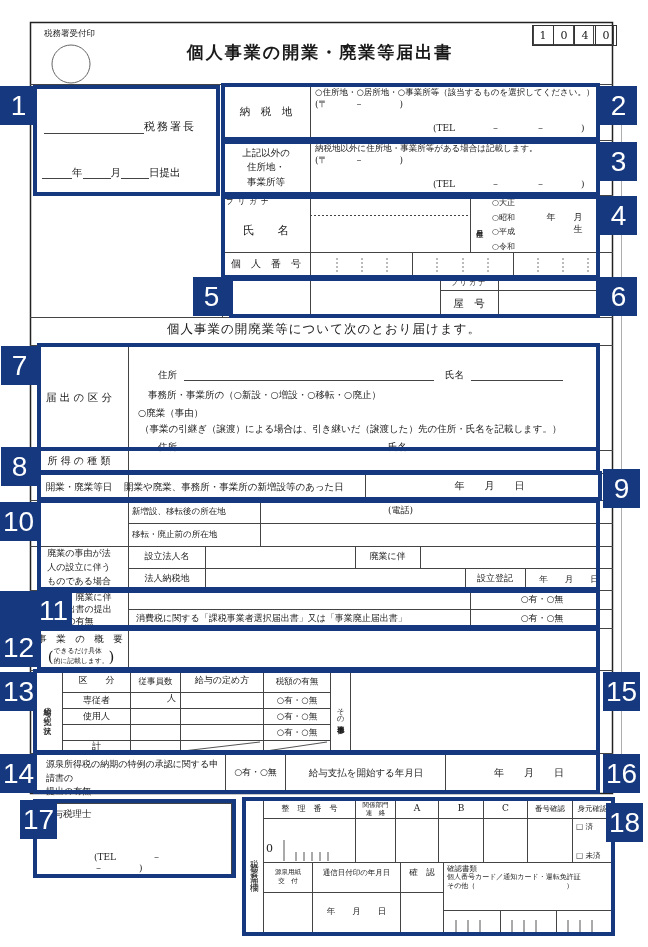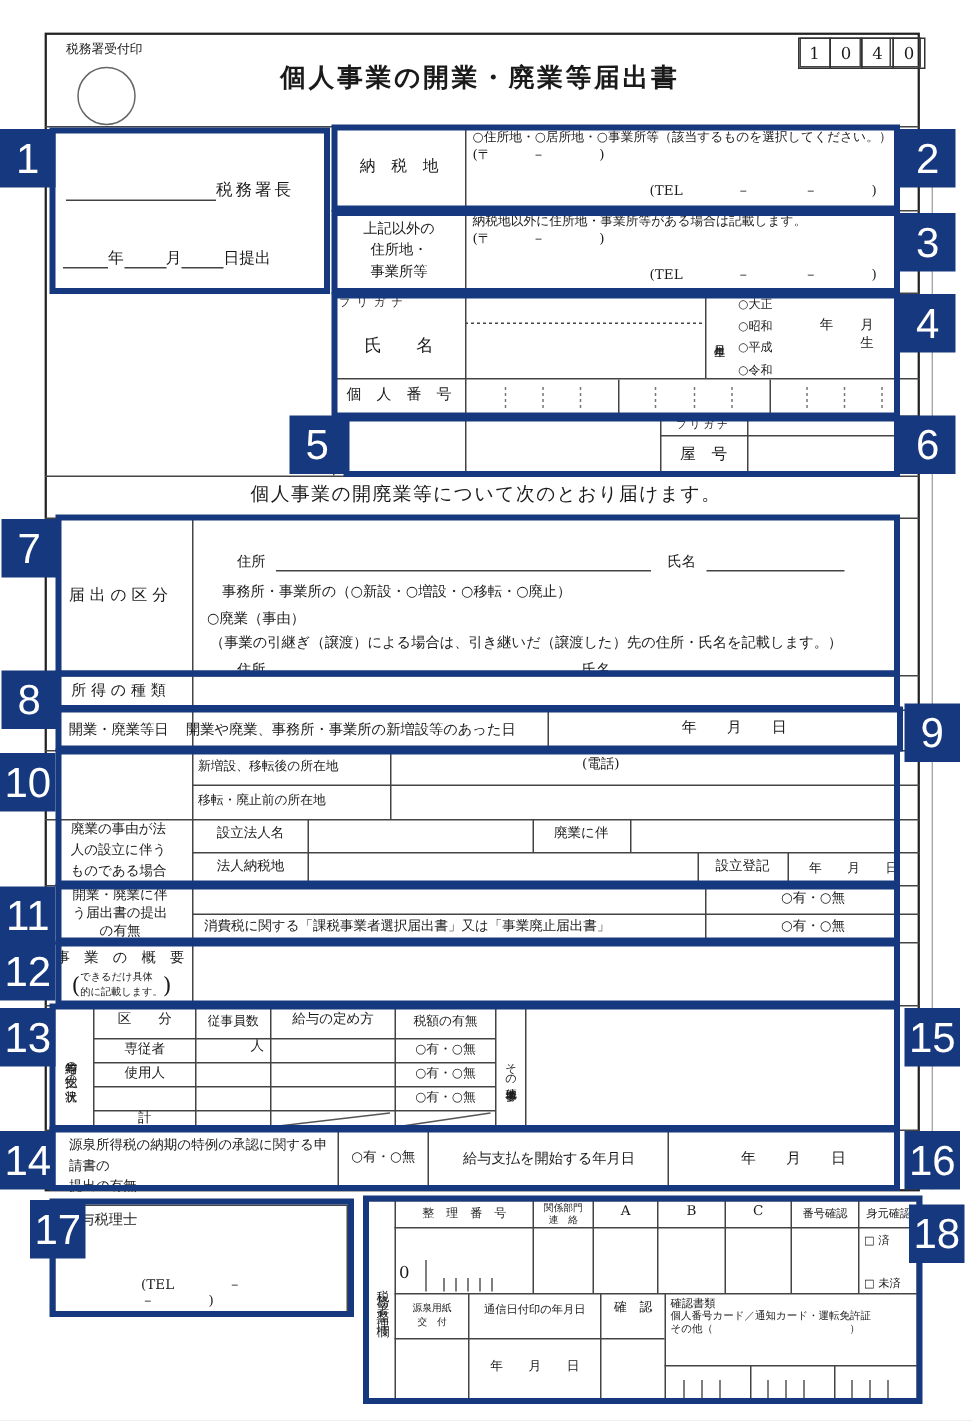--- a/index.html
+++ b/index.html
@@ -245,21 +245,21 @@
 的に記載します。</span>
     <span style="font-size:15px;font-weight:300;">)</span>
   </div>
   <div class="t" style="left:129px;top:629px;width:483px;height:41px;"></div>
 
   <div class="t c v" style="left:31px;top:671px;width:31px;height:81px;font-size:8px;">給与等の支払の状況</div>
   <div class="t c" style="left:63px;top:670px;width:67px;height:22px;font-size:9px;">区　　分</div>
   <div class="t c" style="left:131px;top:670px;width:49px;height:22px;font-size:8.5px;">従事員数</div>
   <div class="t c" style="left:181px;top:670px;width:82px;height:22px;font-size:9px;">給与の定め方</div>
   <div class="t c" style="left:264px;top:670px;width:66px;height:22px;font-size:8.5px;">税額の有無</div>
-  <div class="t c" style="left:63px;top:693px;width:67px;height:15px;font-size:9px;">専従者</div>
+  <div class="t c" style="left:63px;top:693px;width:67px;height:15px;font-size:9px;font-family:Liberation Serif, serif;">専従者</div>
   <div class="t" style="left:131px;top:693px;width:45px;height:15px;font-size:9px;text-align:right;">人</div>
   <div class="t c" style="left:264px;top:693px;width:66px;height:15px;font-size:8.5px;">○有・○無</div>
   <div class="t c" style="left:63px;top:709px;width:67px;height:15px;font-size:9px;">使用人</div>
   <div class="t c" style="left:264px;top:709px;width:66px;height:15px;font-size:8.5px;">○有・○無</div>
   <div class="t c" style="left:264px;top:725px;width:66px;height:15px;font-size:8.5px;">○有・○無</div>
   <div class="t c" style="left:63px;top:740px;width:67px;height:13px;font-size:9px;">計</div>
 
   <div class="t c v" style="left:331px;top:672px;width:19px;height:79px;font-size:7.5px;">その他参考事項</div>
   <div class="t" style="left:351px;top:671px;width:261px;height:81px;"></div>
 
@@ -314,21 +314,21 @@
   <div class="tag" style="left:0;top:86px;">1</div>
   <div class="tag" style="left:600px;top:86px;">2</div>
   <div class="tag" style="left:600px;top:142px;">3</div>
   <div class="tag" style="left:600px;top:196px;">4</div>
   <div class="tag" style="left:193px;top:277px;">5</div>
   <div class="tag" style="left:600px;top:277px;">6</div>
   <div class="tag" style="left:1px;top:346px;">7</div>
   <div class="tag" style="left:1px;top:447px;">8</div>
   <div class="tag" style="left:603px;top:469px;">9</div>
   <div class="tag" style="left:0;top:502px;">10</div>
-  <div class="tag" style="left:0;top:591px;">11</div>
+  <div class="tag" style="left:0;top:591px;padding-left:35px;">11</div>
   <div class="tag" style="left:0;top:628px;">12</div>
   <div class="tag" style="left:0;top:672px;">13</div>
   <div class="tag" style="left:0;top:754px;">14</div>
   <div class="tag" style="left:603px;top:672px;">15</div>
   <div class="tag" style="left:603px;top:754px;">16</div>
   <div class="tag" style="left:0;top:800px;margin-left:20px;">17</div>
   <div class="tag" style="left:606px;top:803px;">18</div>
 
 </div>
 

